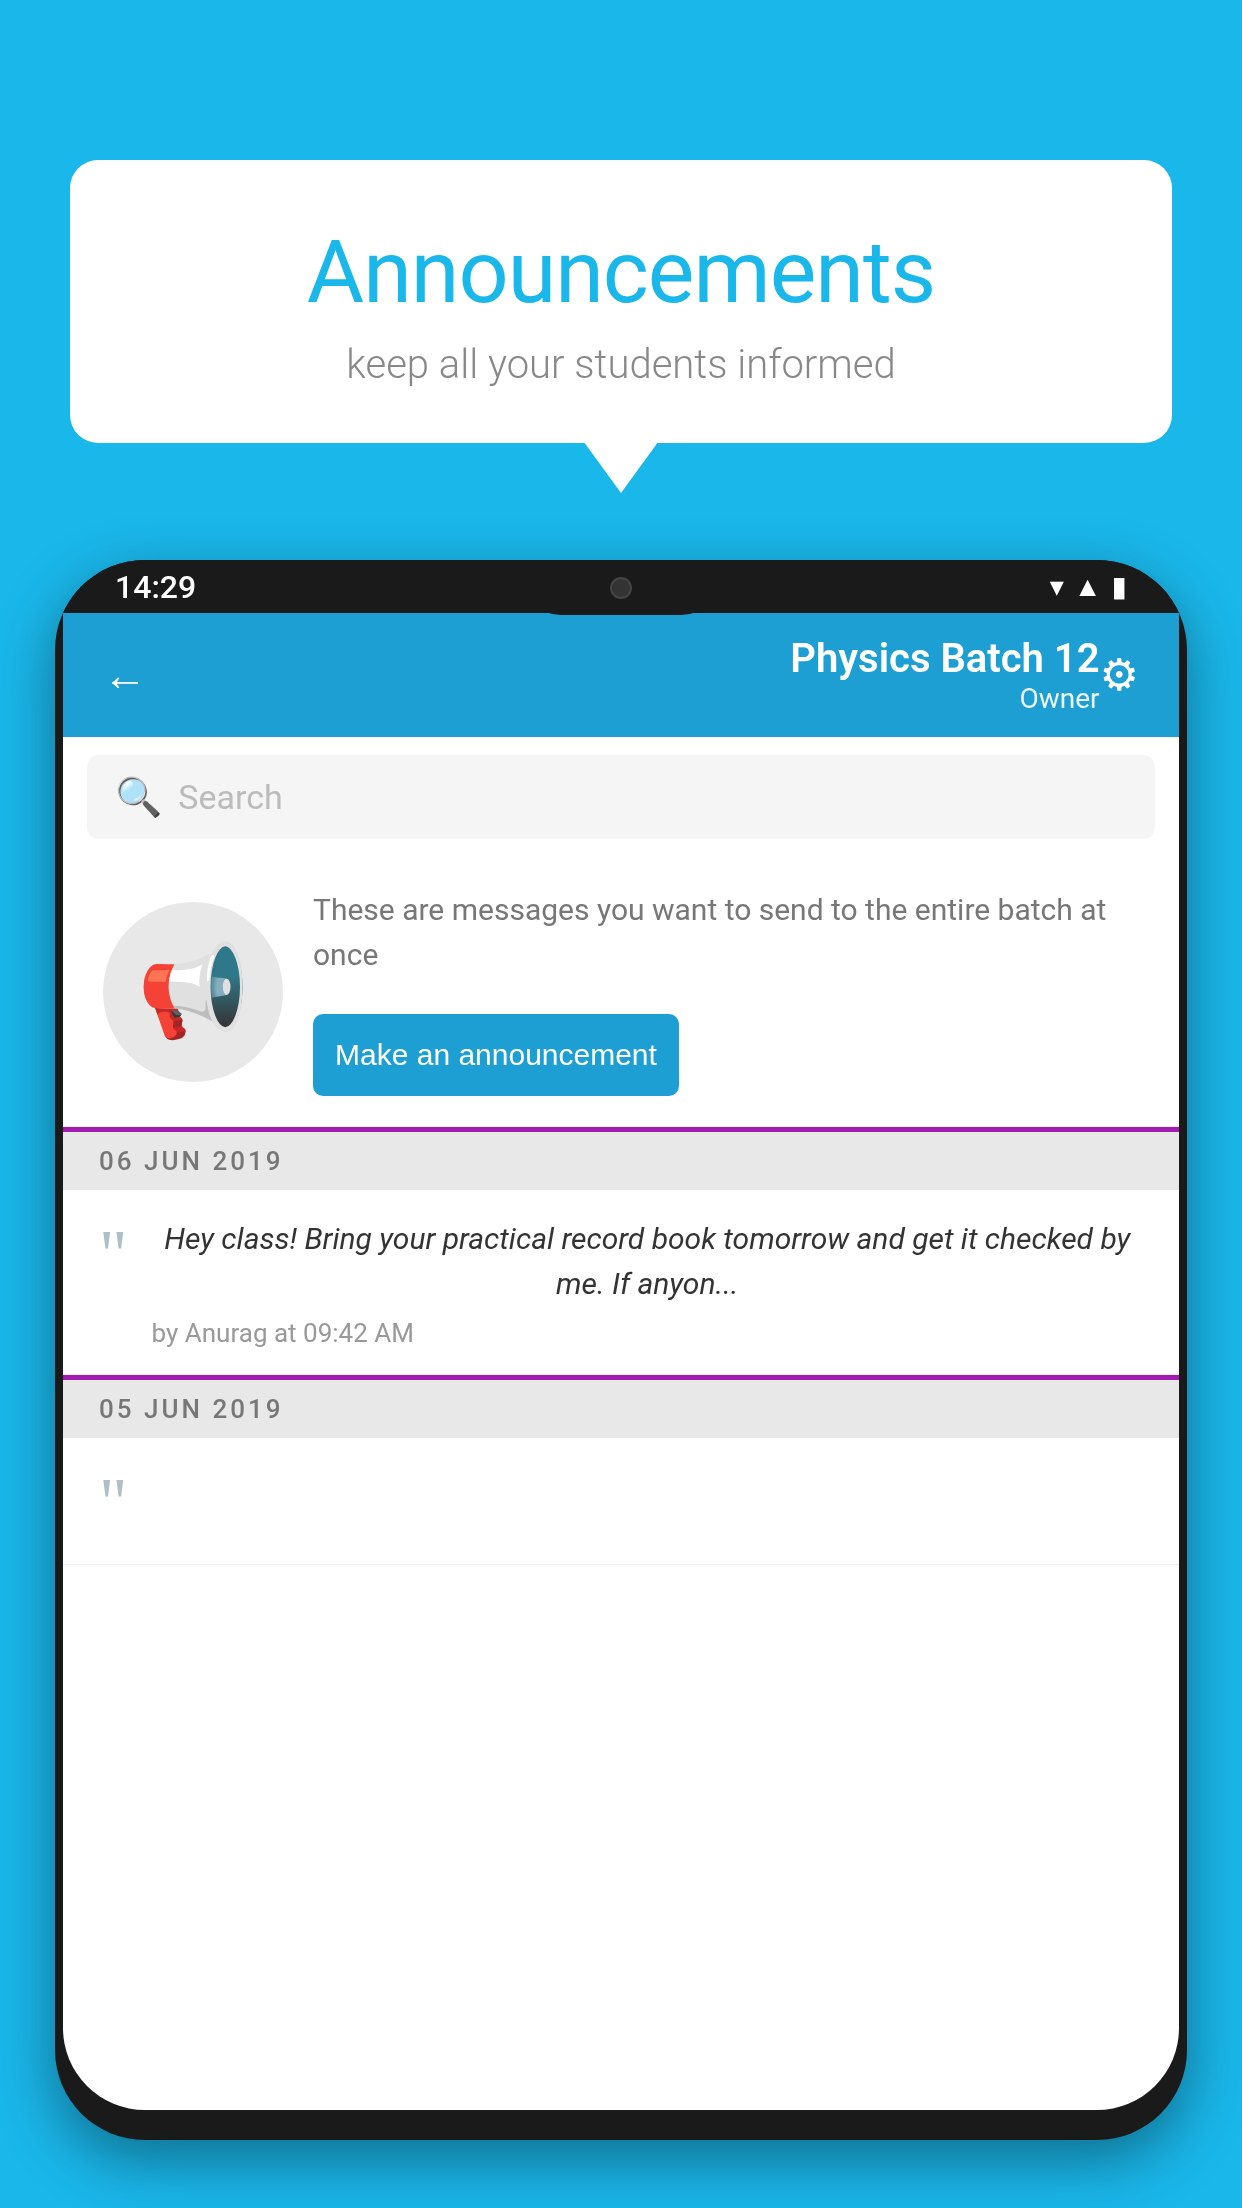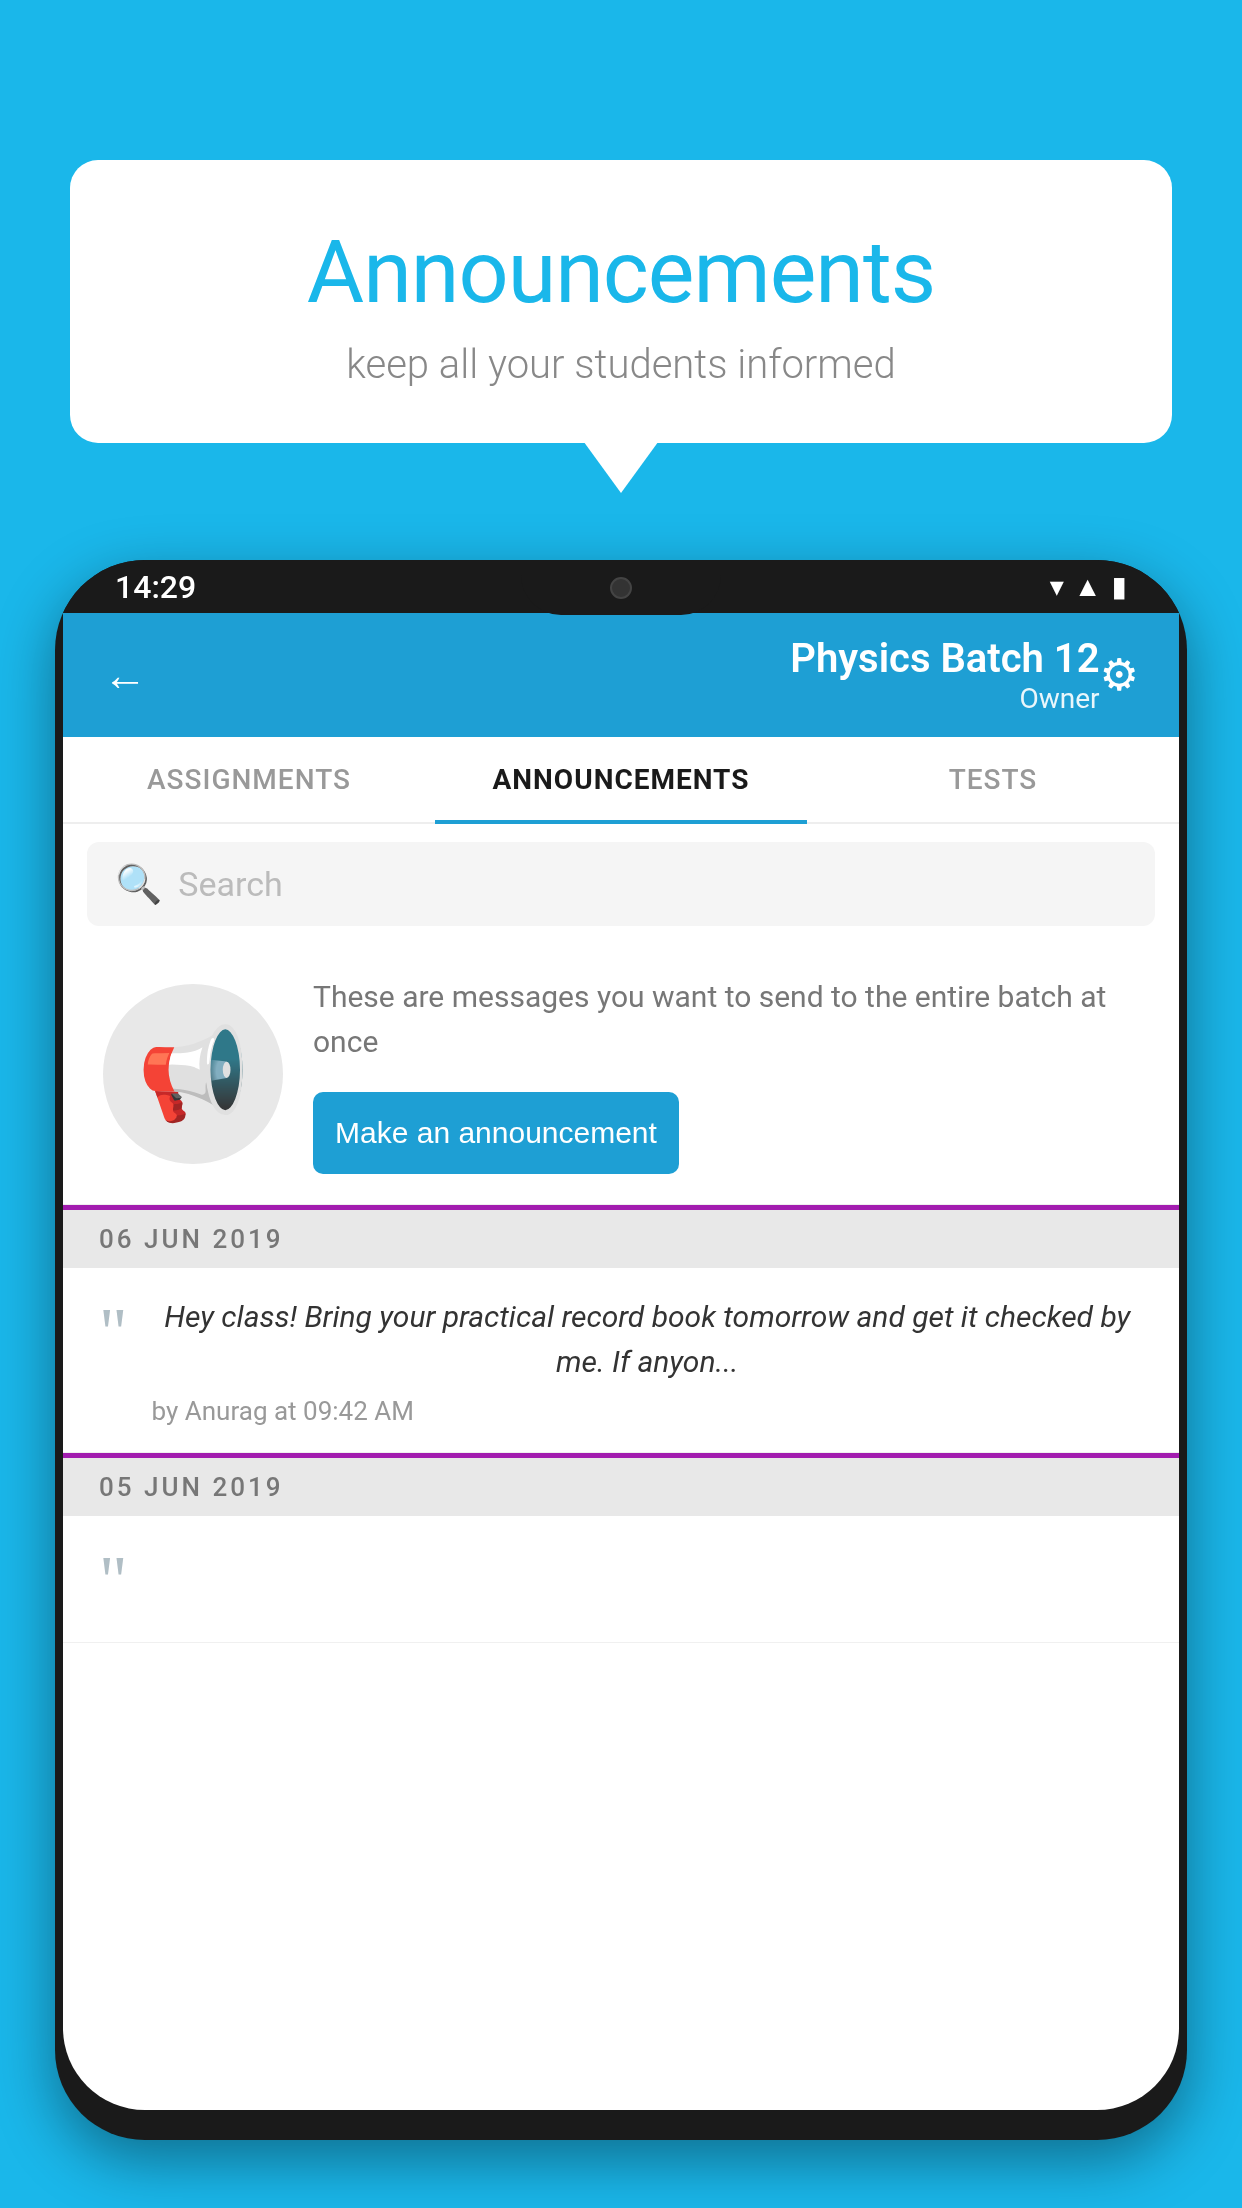--- a/index.html
+++ b/index.html
@@ -258,21 +258,21 @@
     }
 
     .announcement-right {
       flex: 1;
     }
 
     .announcement-desc {
       color: #777;
       font-size: 30px;
       line-height: 1.5;
-      margin-bottom: 28px;
+      margin-bottom: 37px;
     }
 
     .make-announcement-btn {
       background: #1e9fd4;
       color: white;
       border: none;
       border-radius: 10px;
       padding: 24px 22px;
       font-size: 30px;
       cursor: pointer;
@@ -355,31 +355,20 @@
 
       <div class="app-header">
         <span class="header-back">←</span>
         <div class="header-title-group">
           <div class="header-title">Physics Batch 12</div>
           <div class="header-subtitle">Owner</div>
         </div>
         <span class="header-settings">⚙</span>
       </div>
 
-      <div class="tabs-bar">
-        <div class="tab-item">
-          <span>ASSIGNMENTS</span>
-        </div>
-        <div class="tab-item active">
-          <span>ANNOUNCEMENTS</span>
-        </div>
-        <div class="tab-item">
-          <span>TESTS</span>
-        </div>
-      </div>
 
       <div class="search-container">
         <div class="search-bar">
           <span class="search-icon-span">🔍</span>
           <span class="search-text">Search</span>
         </div>
       </div>
 
       <div class="announcement-prompt">
         <div class="announcement-icon-circle">

